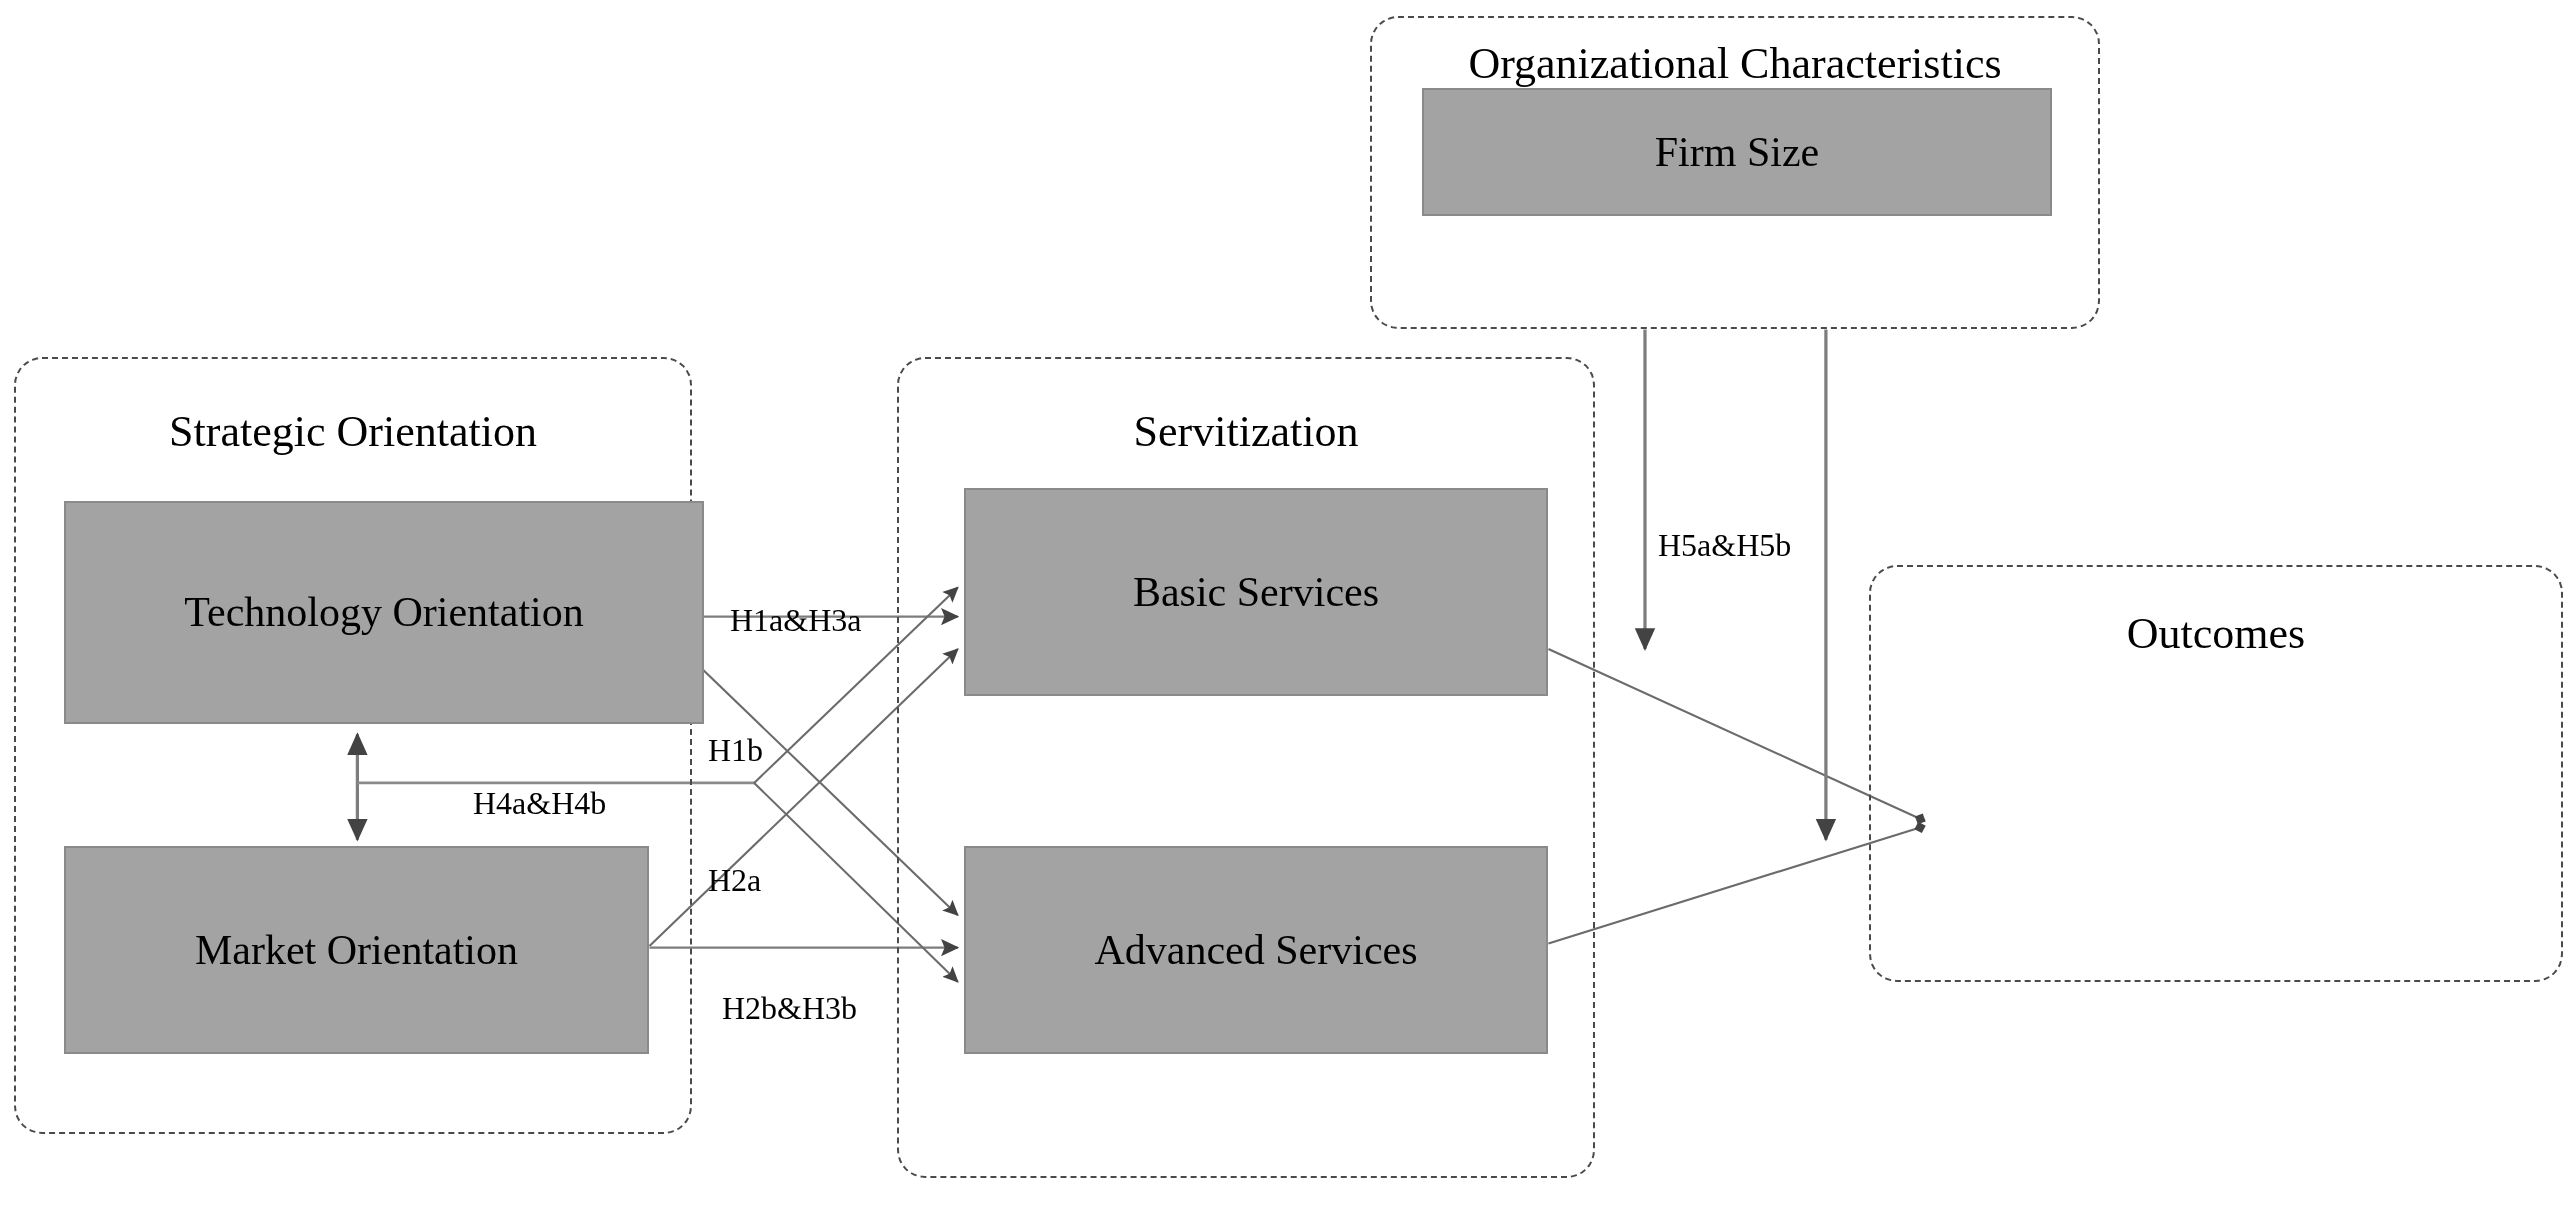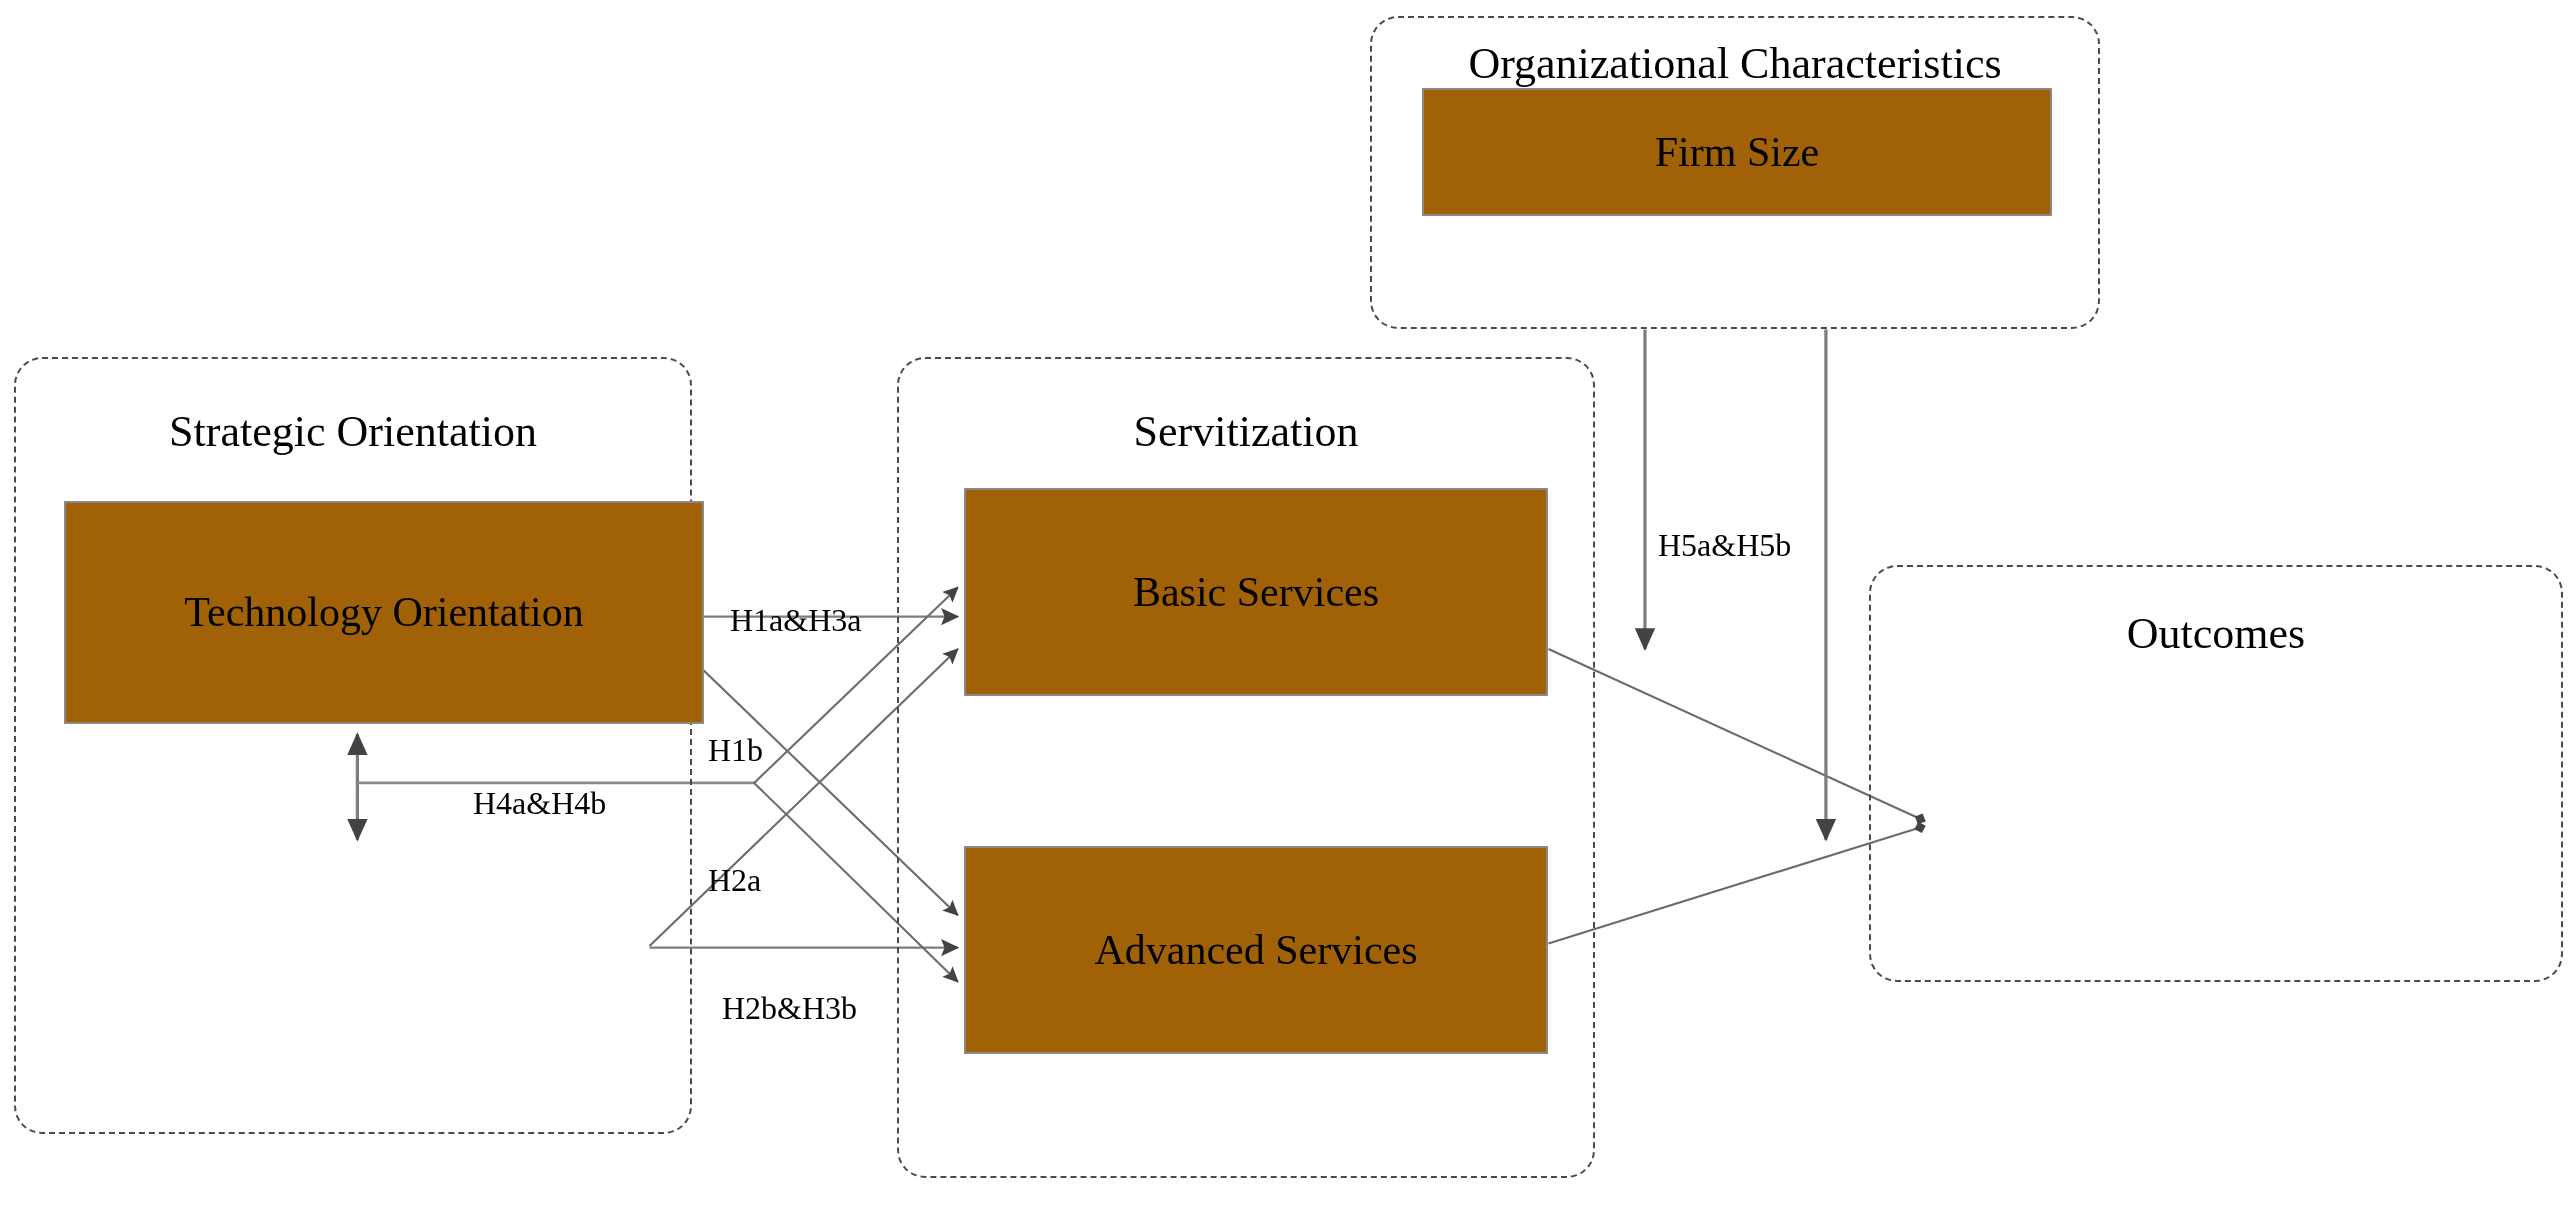--- a/index.html
+++ b/index.html
@@ -31,21 +31,21 @@
     font-size: 44px;
     line-height: 1.05;
     white-space: nowrap;
     font-family: Liberation Serif, serif;
   }
   
   .node {
     position: absolute;
     border: 2.4px solid #8a8a8a;
     box-sizing: border-box;
-    background: #a16207;
+    background: #a3a3a3;
     display: flex;
     align-items: center;
     justify-content: center;
     color: #000000;
     font-size: 42px;
     line-height: 1.1;
     white-space: nowrap;
     font-family: "Liberation Serif", "DejaVu Serif", serif;
   }
   
@@ -139,20 +139,21 @@
   <div class="group" style="left:1370px; top:16px; width:730px; height:313px;">
     <div class="group-title" style="top:23px;">Organizational Characteristics</div>
   </div>
 
   <div class="group" style="left:1869px; top:565px; width:694px; height:417px;">
     <div class="group-title" style="top:44px;">Outcomes</div>
   </div>
 
   <div class="node" style="left:64px; top:501px; width:640px; height:223px;text-align:right;">Technology Orientation</div>
 
+  <div class="node" style="left:64px; top:846px; width:585px; height:208px;">Market Orientation</div>
 
   <div class="node" style="left:964px; top:488px; width:584px; height:208px;">Basic Services</div>
 
   <div class="node" style="left:964px; top:846px; width:584px; height:208px;">Advanced Services</div>
 
   <div class="node" style="left:1422px; top:88px; width:630px; height:128px;">Firm Size</div>
 
 
   <div class="edge-label" style="left:730px; top:568px;">H1a&amp;H3a</div>
 

